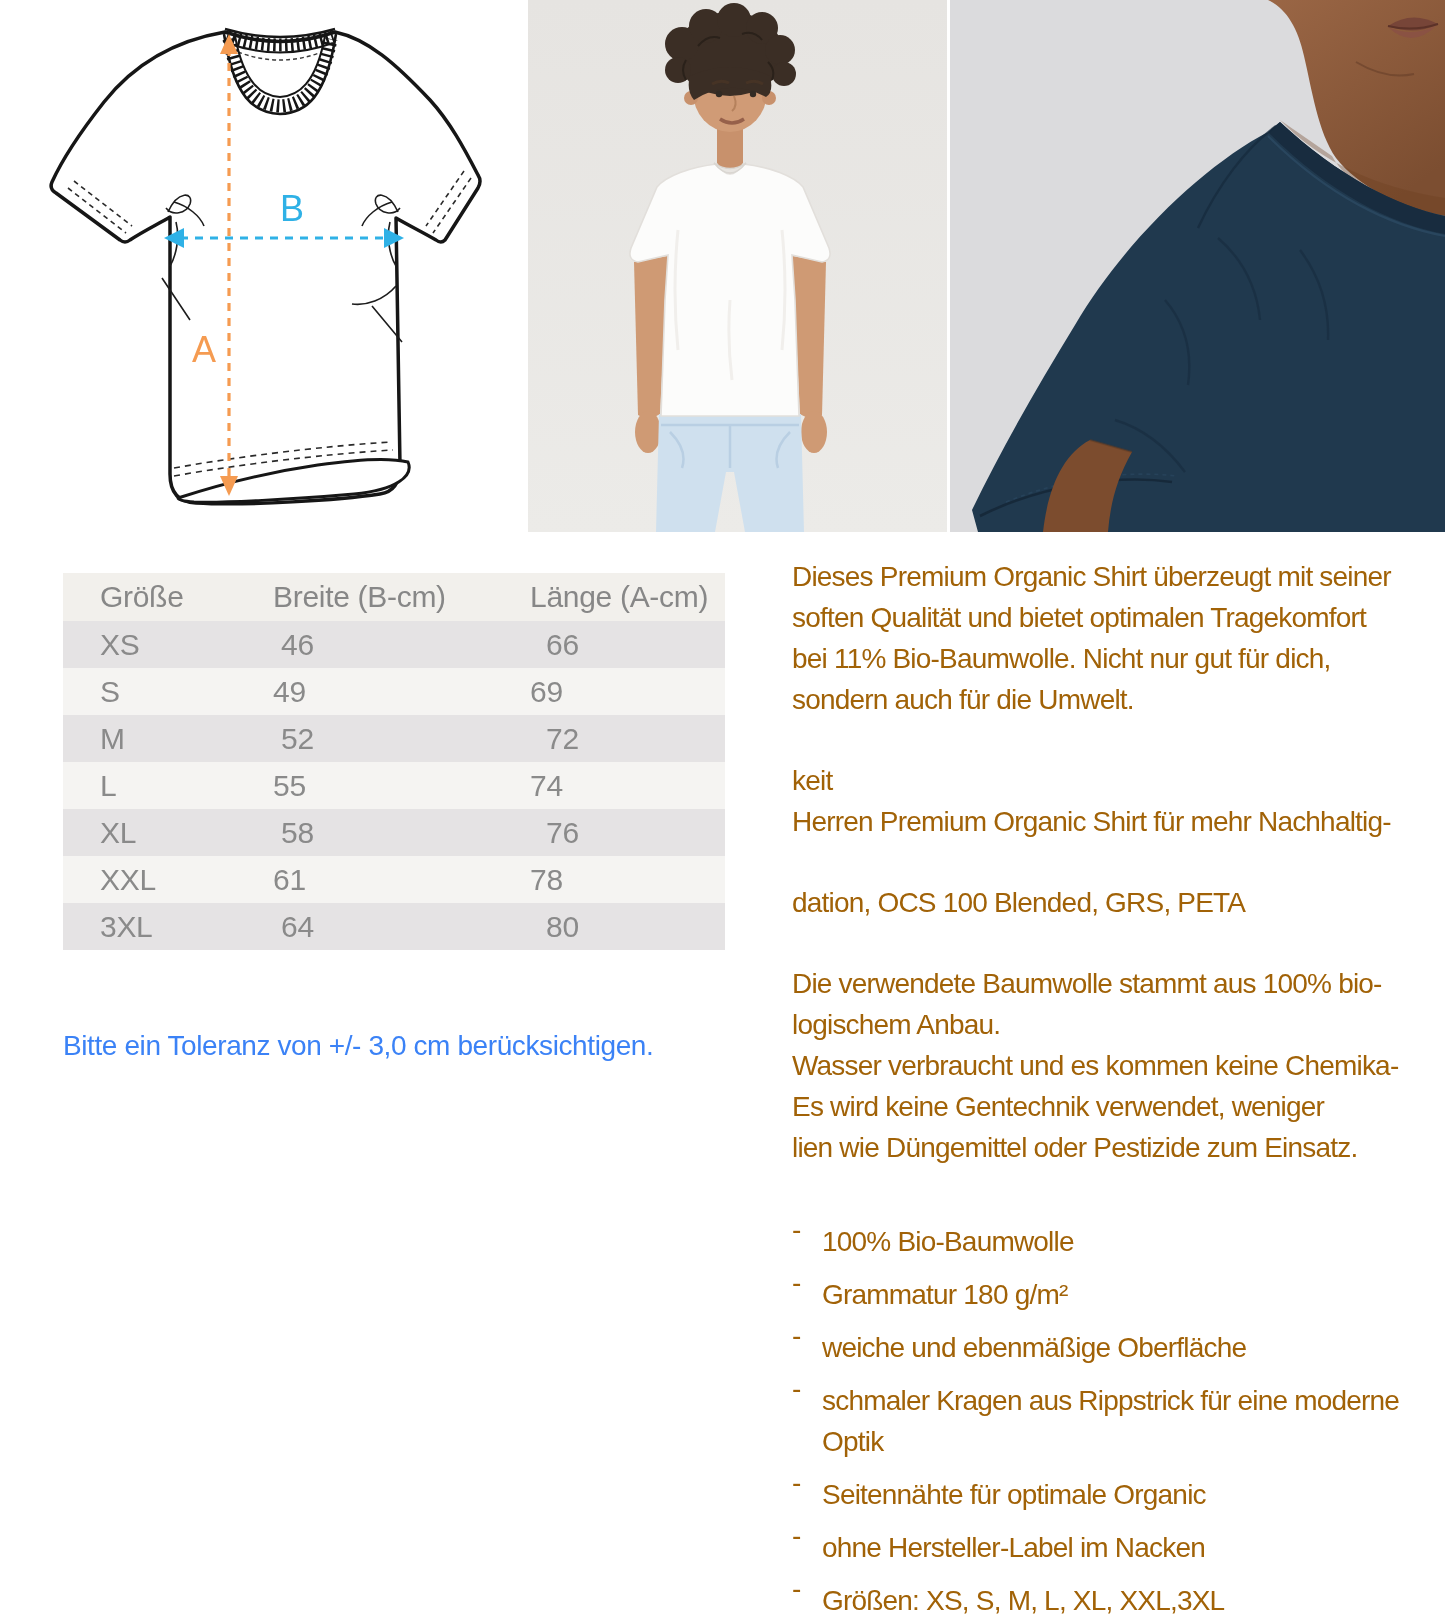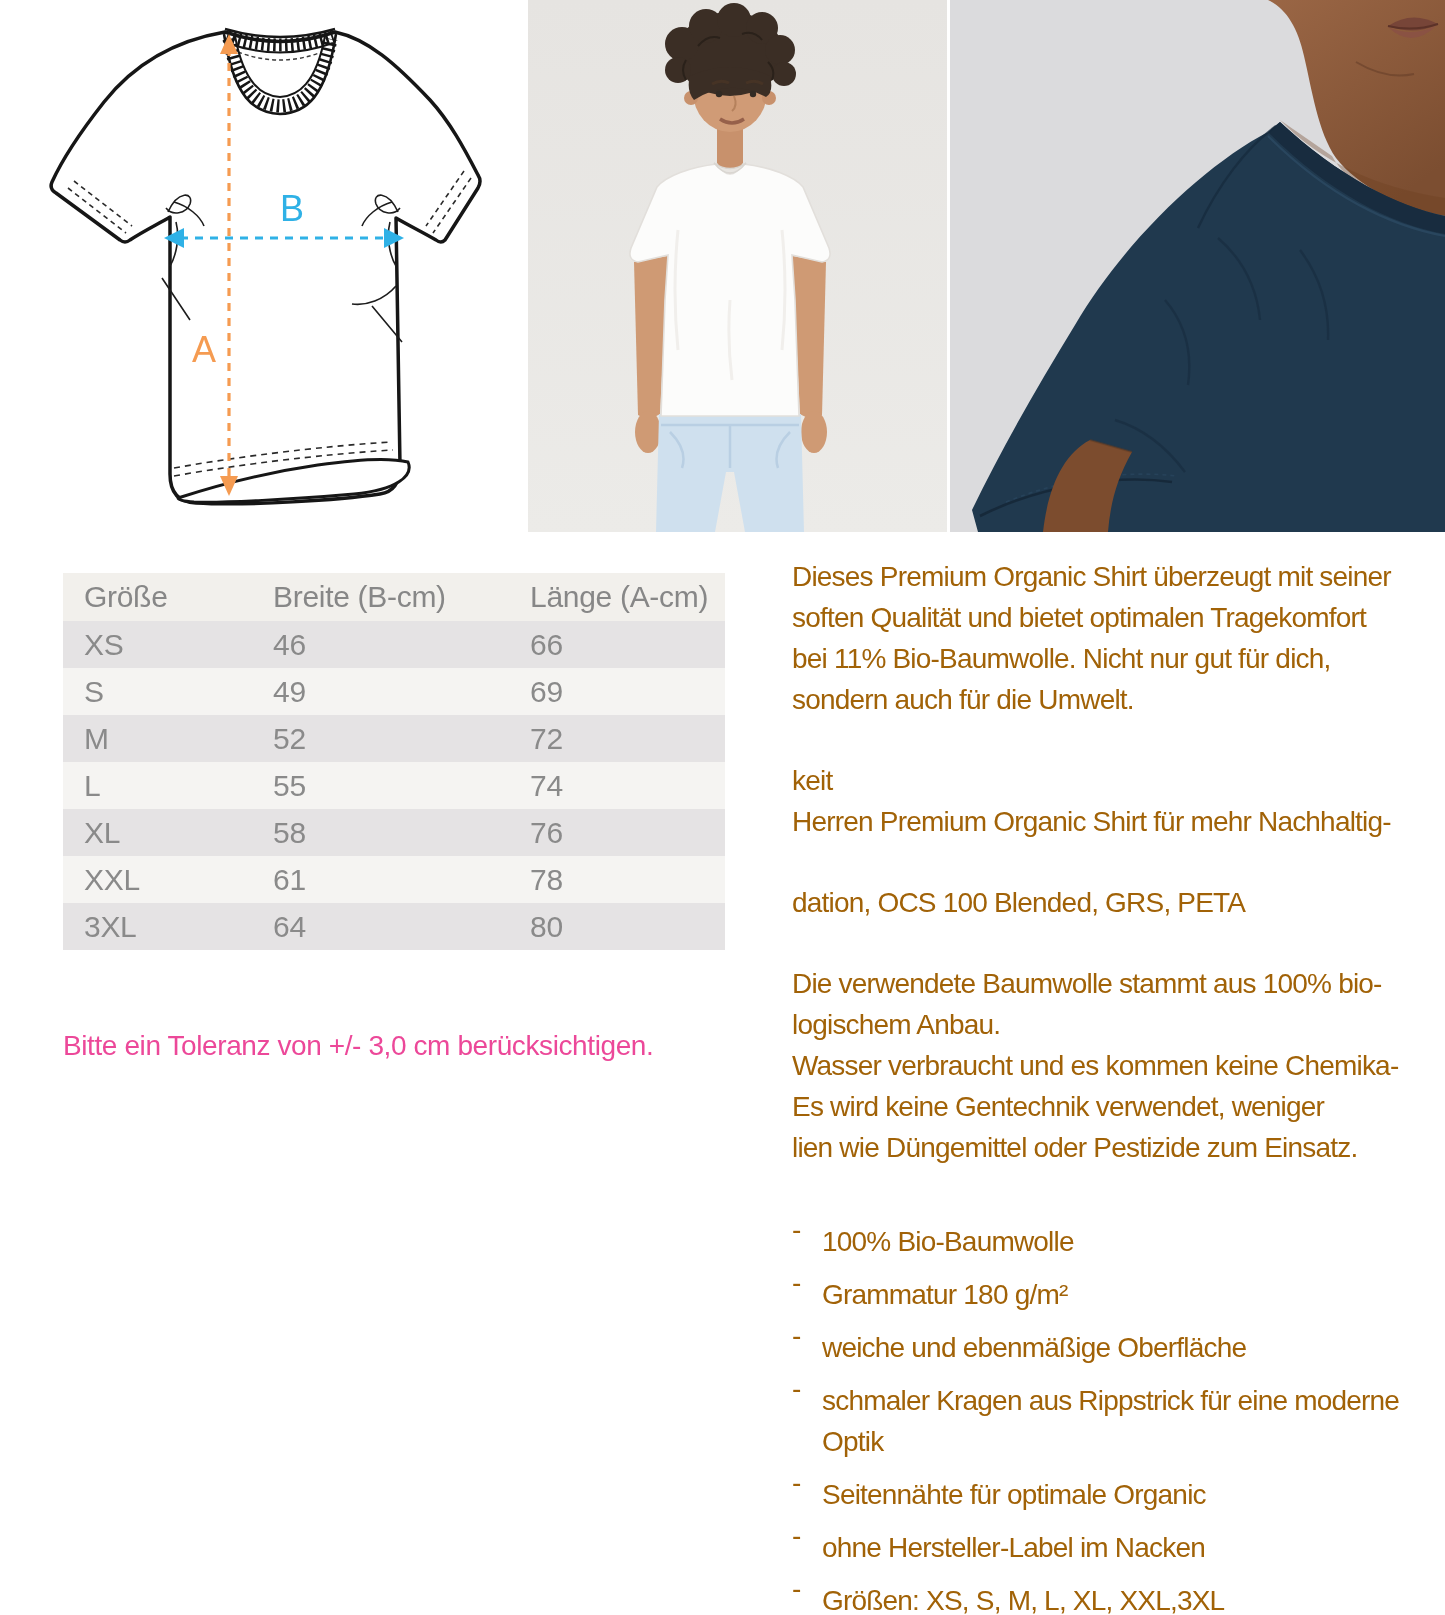--- a/index.html
+++ b/index.html
@@ -9,26 +9,26 @@
   .fig svg{display:block;}
   #diagram{left:24px;top:6px;}
   #photo-model{left:528px;}
   #photo-detail{left:950px;}
 
   
   .size-table{position:absolute;left:63px;top:573px;width:662px;}
   .trow{display:grid;grid-template-columns:210px 257px 1fr;align-items:center;}
   .trow.head{height:48px;background:#f2f0ec;color:#878787;font-size:30px;letter-spacing:-0.3px;}
   .trow.r{height:47px;font-size:30px;color:#8a8a8a;letter-spacing:-0.3px;}
-  .trow.dark{background:#e5e3e4;}
+  .trow.dark{background:#e5e3e4;gap:8px;}
   .trow.light{background:#f5f4f2;}
-  .trow .c1{padding-left:21px;}
+  .trow .c1{padding-left:37px;}
 
   .tolerance{position:absolute;left:63px;top:1030px;font-size:28px;letter-spacing:-0.4px;
-             color:#ec4899;white-space:nowrap;}
+             color:#3b82f6;white-space:nowrap;}
 
   
   .desc{position:absolute;left:792px;top:556px;width:650px;color:#a16207;
         font-size:28px;letter-spacing:-0.8px;}
   .desc .para{margin:0 0 40px 0;}
   .desc .line{line-height:41px;white-space:nowrap;}
   .bullets{margin-top:41px;}
   .bullet{display:flex;line-height:41px;}
   .bullet .bmark{width:30px;flex:0 0 30px;}
   .bullet .btext{white-space:pre-line;margin-top:12px;}

